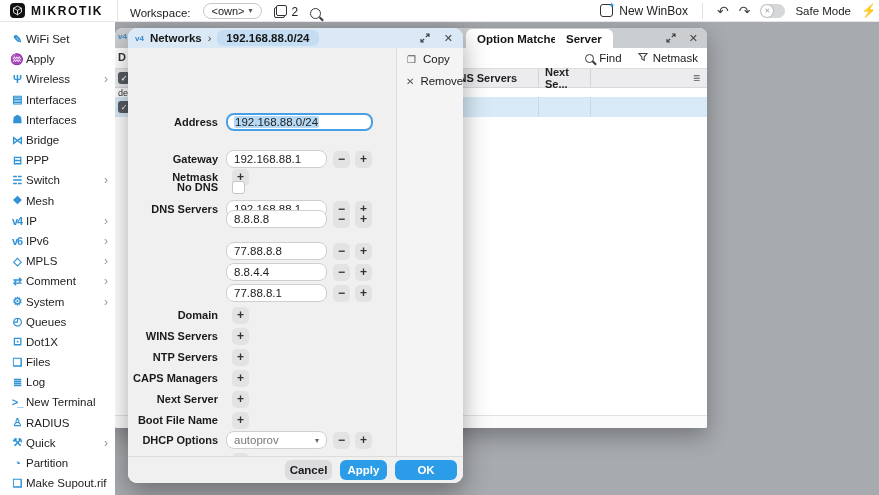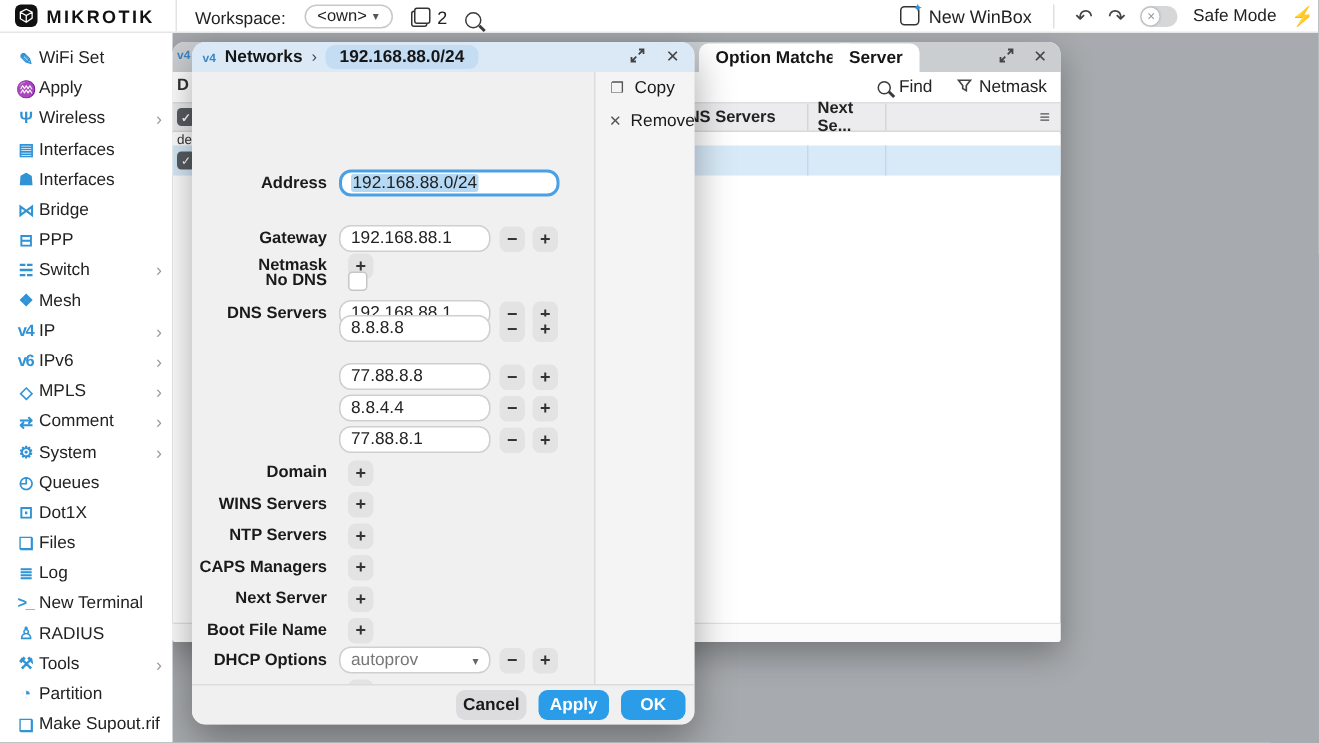--- a/index.html
+++ b/index.html
@@ -84,21 +84,21 @@
   .dd{width:101px;justify-content:space-between;color:#777}
   .ddcaret{font-size:8px;color:#666}
   .dpanel{position:absolute;top:20px;right:0;width:67px;bottom:27px;background:#f4f4f5;border-left:1px solid #dcdcdd}
   .mitem{display:flex;align-items:center;gap:6px;height:22px;padding-left:9px;font-size:11.5px;color:#1a1a1a}
   .micon{font-size:10px;color:#555;width:11px;text-align:center}
   .dfooter{position:absolute;left:0;bottom:0;right:0;height:27px;border-top:1px solid #dcdcdd;display:flex;align-items:center;justify-content:flex-end;gap:8px;padding-right:6px;background:#f0f0f1}
   .btn{height:20px;border:none;border-radius:6px;font-size:11.5px;font-weight:700;font-family:"Liberation Sans",sans-serif;display:flex;align-items:center;justify-content:center}
   .btn.gray{width:47px;background:#dcdcde;color:#1a1a1a}
   .btn.blue{background:#2b9ce8;color:#fff}
   .btn.apply{width:47px}
-  .btn.ok{width:43px}
+  .btn.ok{width:62px}
 </style>
 </head>
 <body>
 
 <div class="screen">
 
   <div class="topbar">
     <div class="logo">
       <span class="logo-badge">
         <svg width="11" height="11" viewBox="0 0 14 14">
@@ -254,21 +254,21 @@
       </div>
 
       <div class="sb-item">
         <span class="sb-icon">♙</span>
         <span class="sb-label">RADIUS</span>
         <span class="sb-chев"></span>
       </div>
 
       <div class="sb-item">
         <span class="sb-icon">⚒</span>
-        <span class="sb-label">Tools</span>
+        <span class="sb-label">Quick</span>
         <span class="sb-chев">›</span>
       </div>
 
       <div class="sb-item">
         <span class="sb-icon">◔</span>
         <span class="sb-label">Partition</span>
         <span class="sb-chев"></span>
       </div>
 
       <div class="sb-item">

